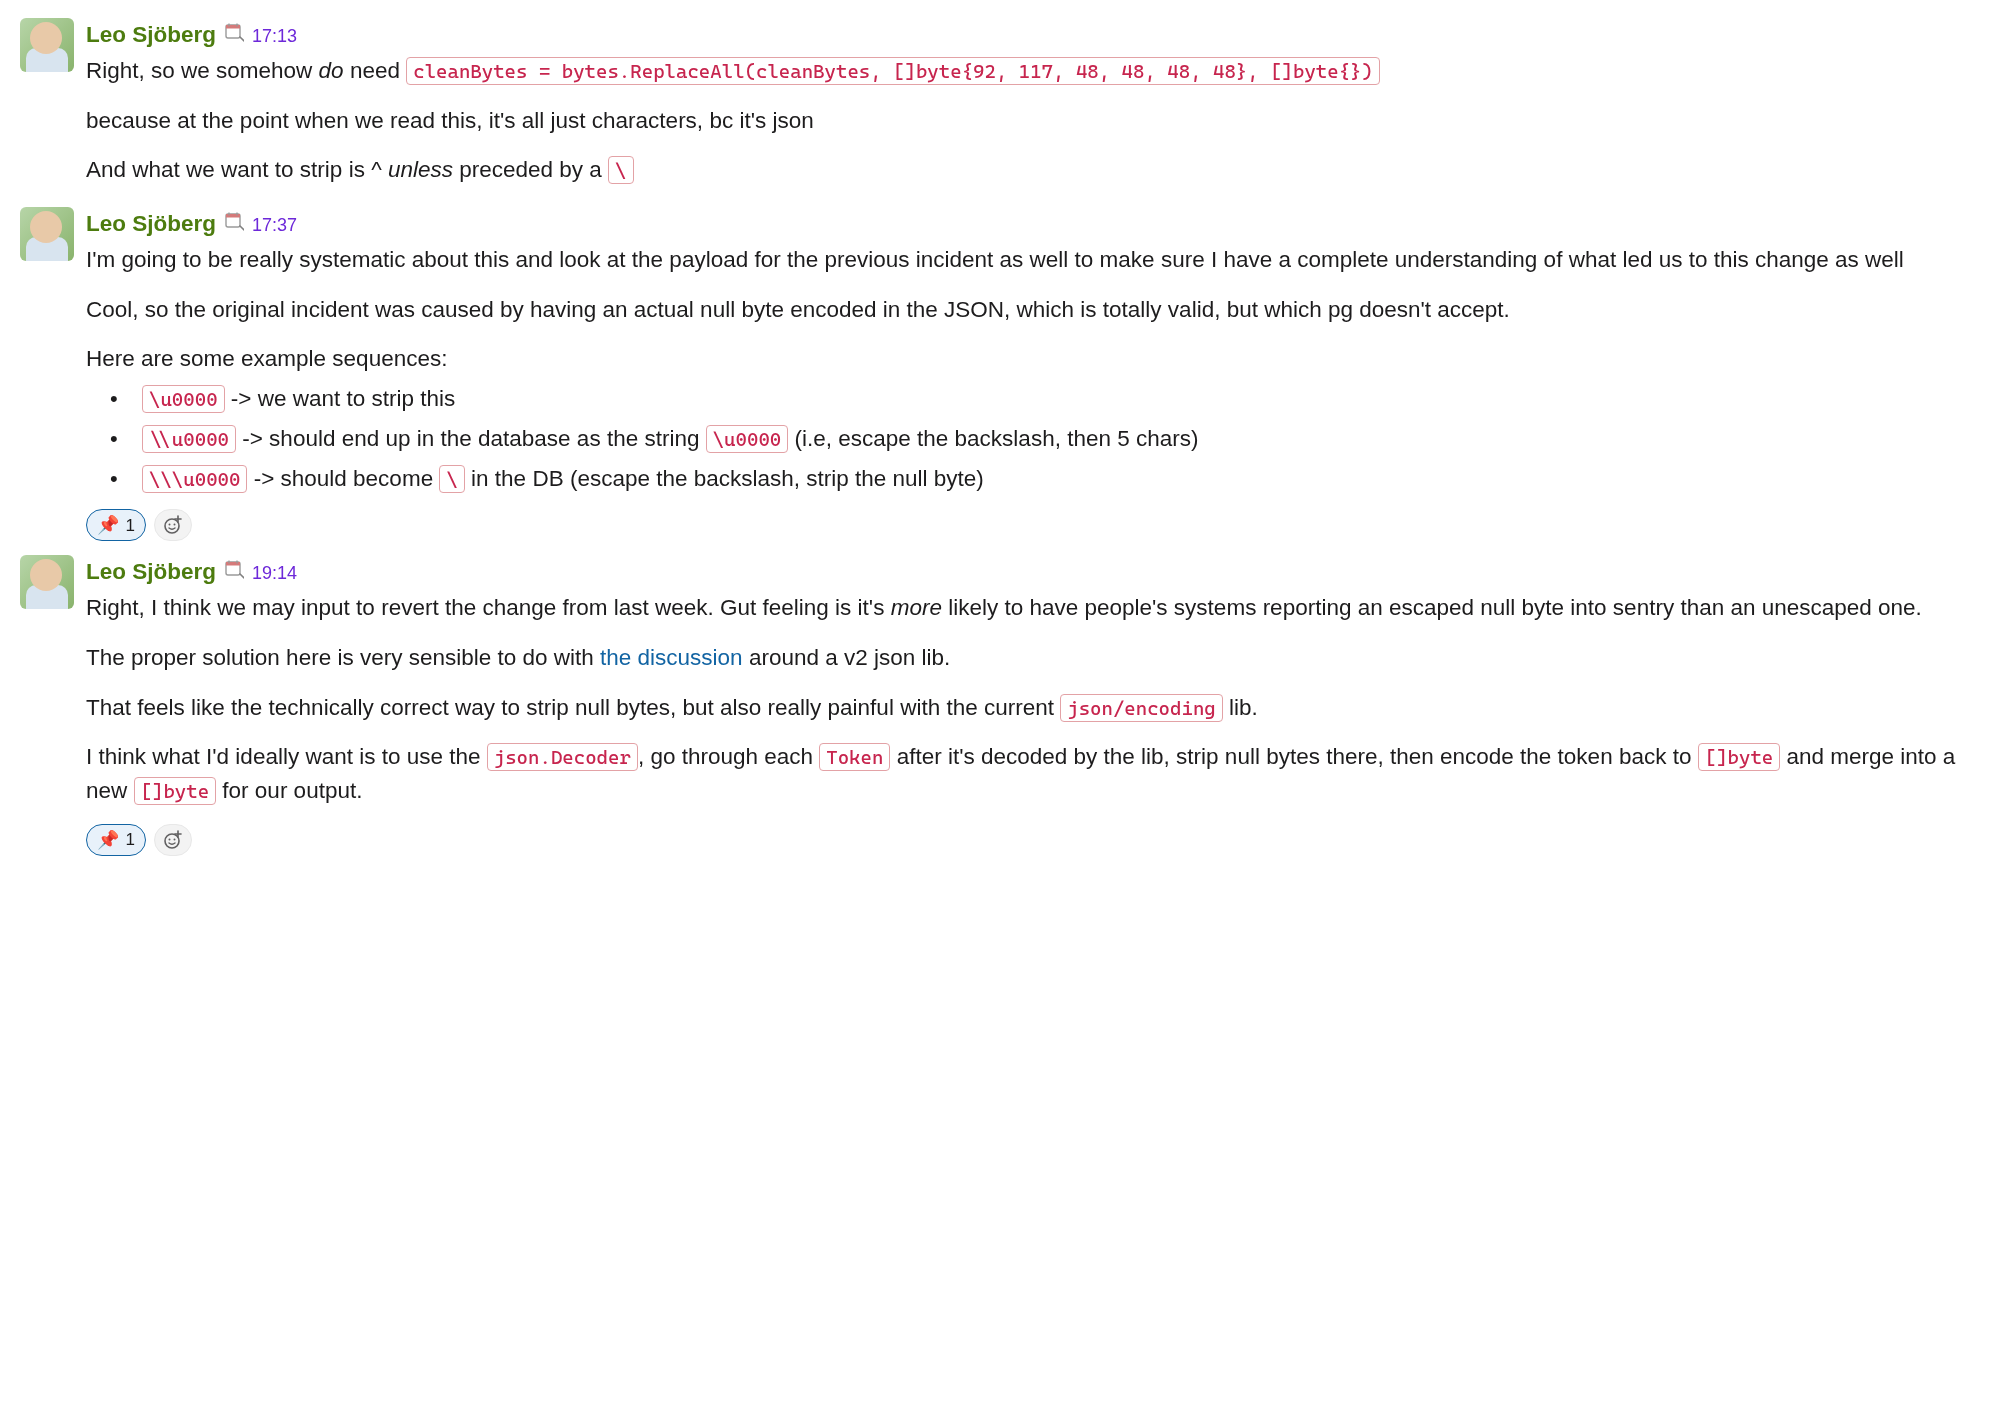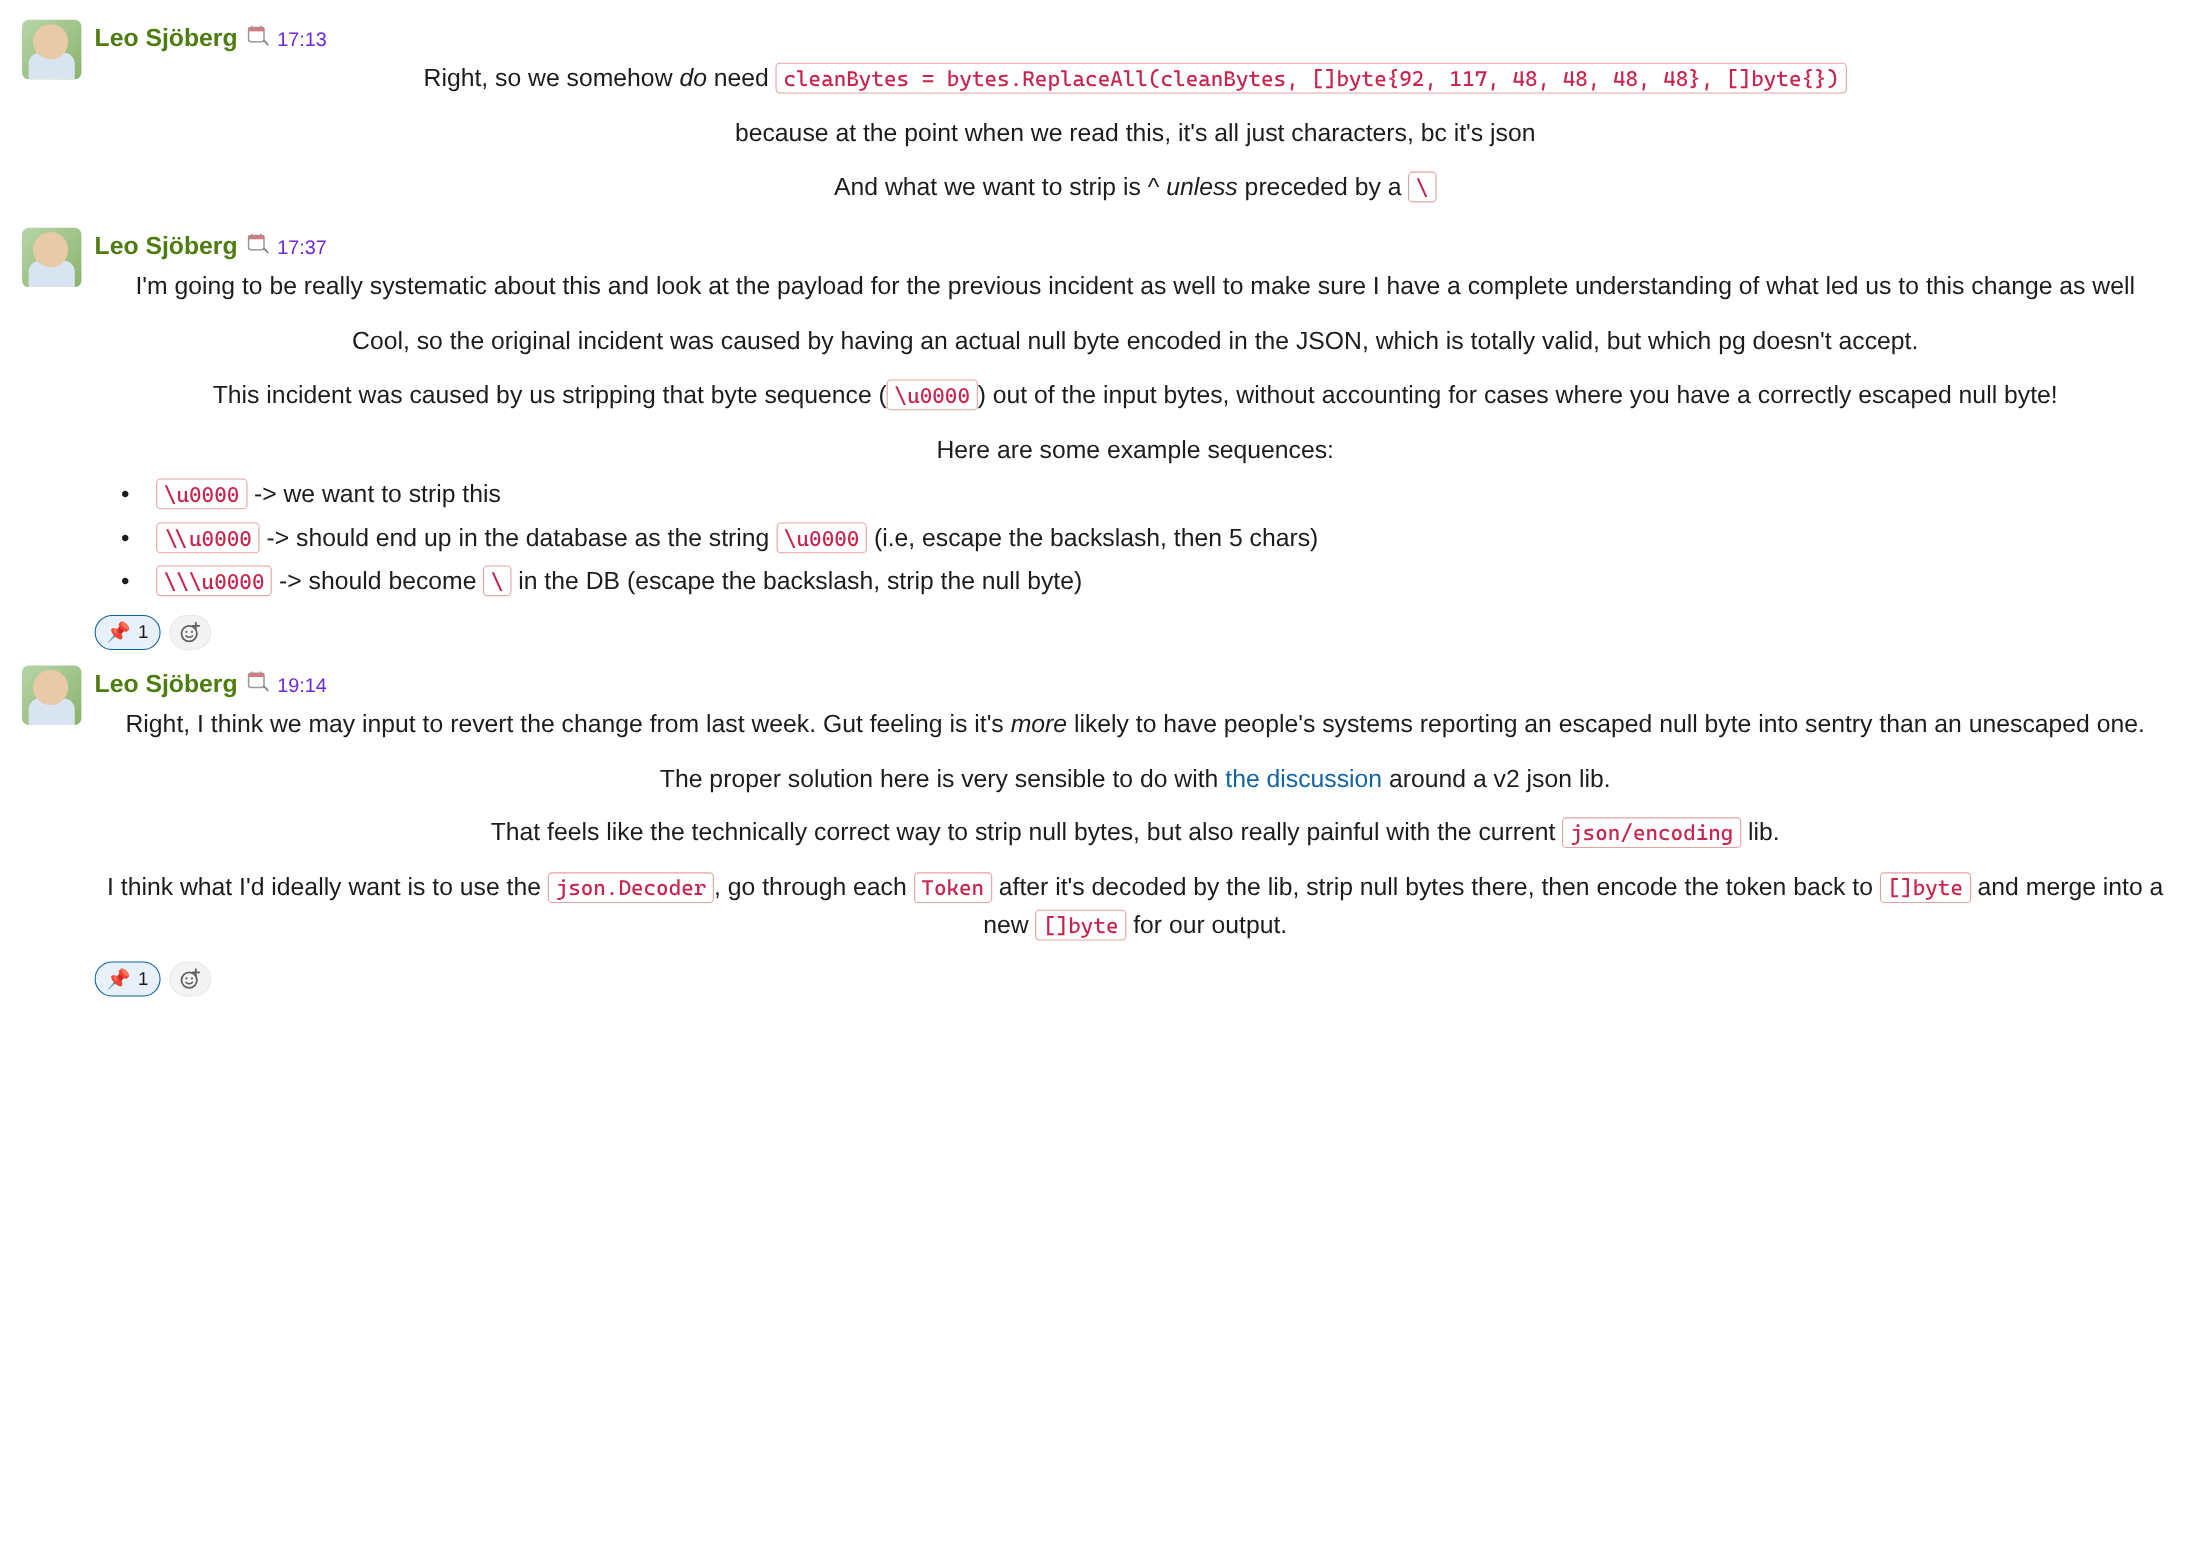--- a/index.html
+++ b/index.html
@@ -60,21 +60,21 @@
     display: inline-block;
     width: 20px; height: 20px;
     position: relative;
     vertical-align: middle;
   }
   .cal-icon svg { width: 20px; height: 20px; display: block; }
   .timestamp {
     color: #6d28d9;
     font-size: 18px;
   }
-  .msg-text p { margin-bottom: 16px; text-align: center; }
+  .msg-text p { margin-bottom: 16px; }
   .msg-text p:last-child { margin-bottom: 6px; }
   em { font-style: italic; }
   code.inline {
     font-family: ui-monospace, "SF Mono", Monaco, "Cascadia Code", Consolas, monospace;
     font-size: 19.5px;
     background: #fff;
     border: 1px solid #e3a2a6;
     border-radius: 4px;
     padding: 2px 6px 1px 6px;
     color: #c7254e;
@@ -177,23 +177,20 @@
             <line x1="5" y1="1.5" x2="5" y2="4.5" stroke="#9a9a9a" stroke-width="1.3"></line>
             <line x1="13" y1="1.5" x2="13" y2="4.5" stroke="#9a9a9a" stroke-width="1.3"></line>
             <path d="M16 15 L20 19" stroke="#808080" stroke-width="1.6" stroke-linecap="round"></path>
           </svg>
       </span>
       <span class="timestamp">17:37</span>
     </div>
     <div class="msg-text">
       <p>I'm going to be really systematic about this and look at the payload for the previous incident as well to make sure I have a complete understanding of what led us to this change as well</p>
       <p>Cool, so the original incident was caused by having an actual null byte encoded in the JSON, which is totally valid, but which pg doesn't accept.</p>
-      <p>
-        <span>This incident was caused by us stripping that byte sequence (</span><code class="inline">\u0000</code><span>) out of the input bytes, without accounting for cases where you have a correctly escaped null byte!</span>
-      </p>
       <p style="margin-bottom:6px">Here are some example sequences:</p>
       <ul class="bullets">
         <li>
           <code class="inline">\u0000</code><span> -&gt; we want to strip this</span>
         </li>
         <li>
           <code class="inline">\\u0000</code><span> -&gt; should end up in the database as the string </span><code class="inline">\u0000</code><span> (i.e, escape the backslash, then 5 chars)</span>
         </li>
         <li>
           <code class="inline">\\\u0000</code><span> -&gt; should become </span><code class="inline">\</code><span> in the DB (escape the backslash, strip the null byte)</span>

